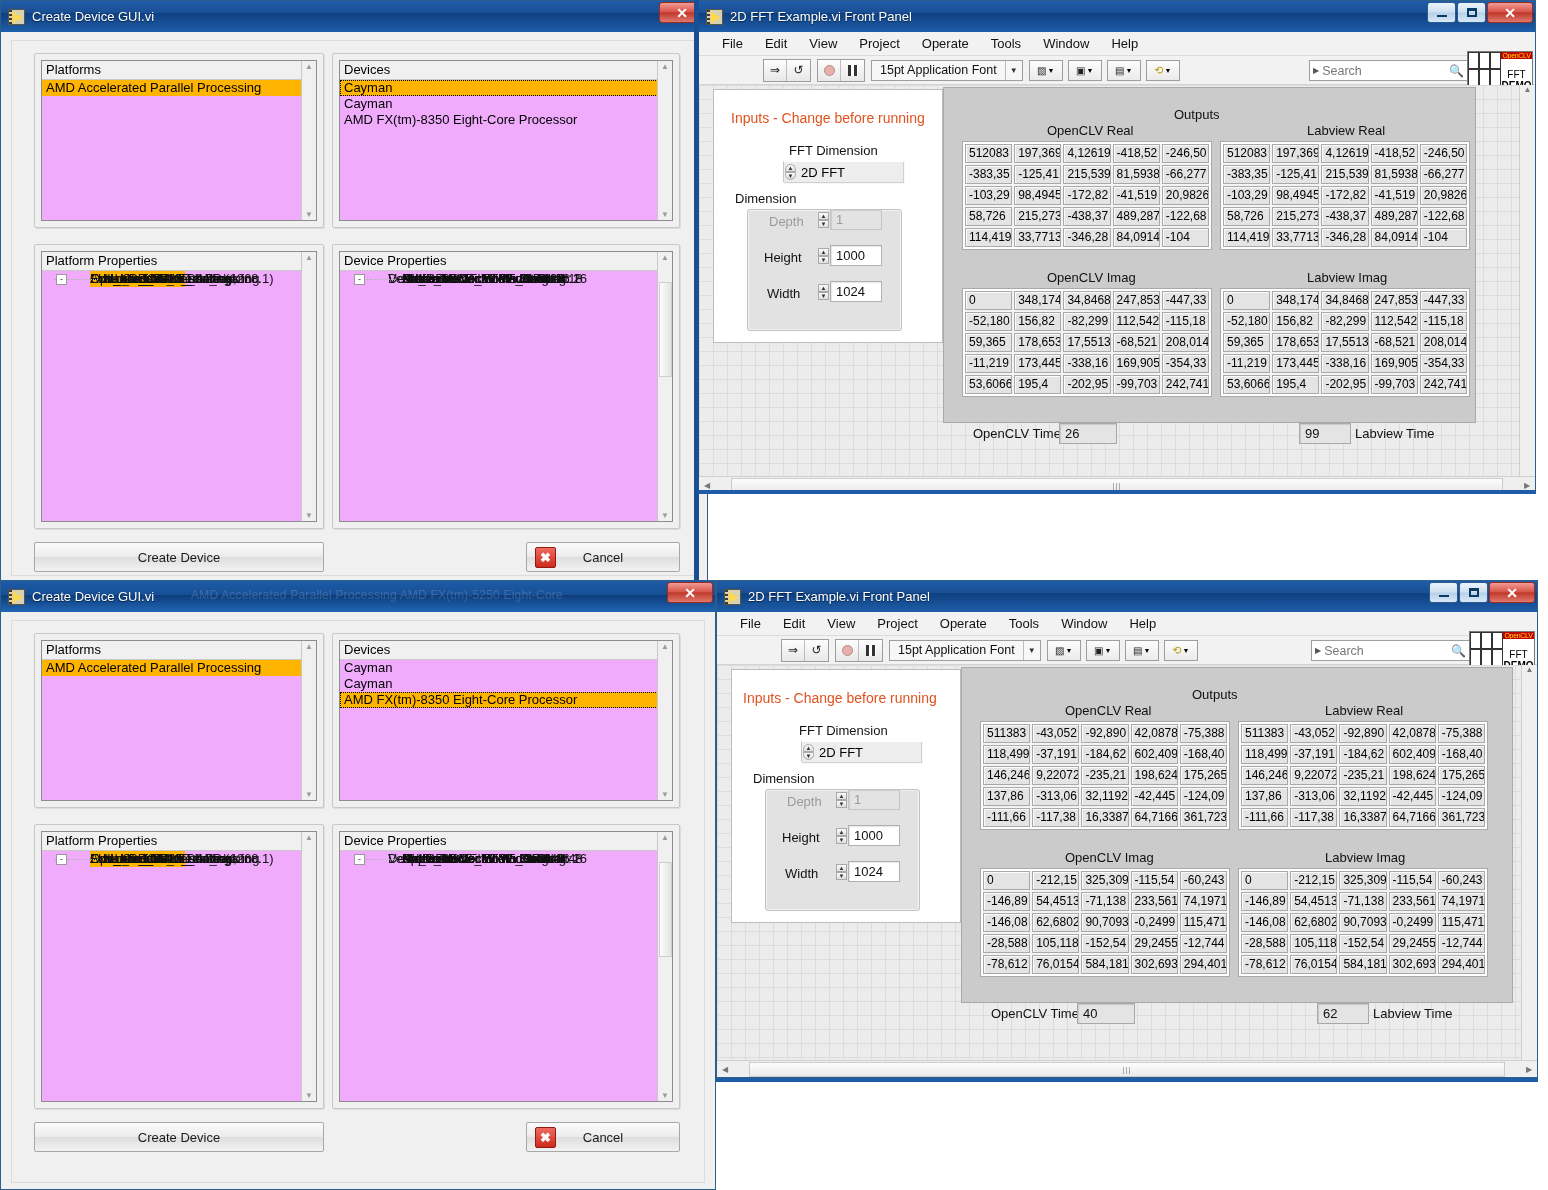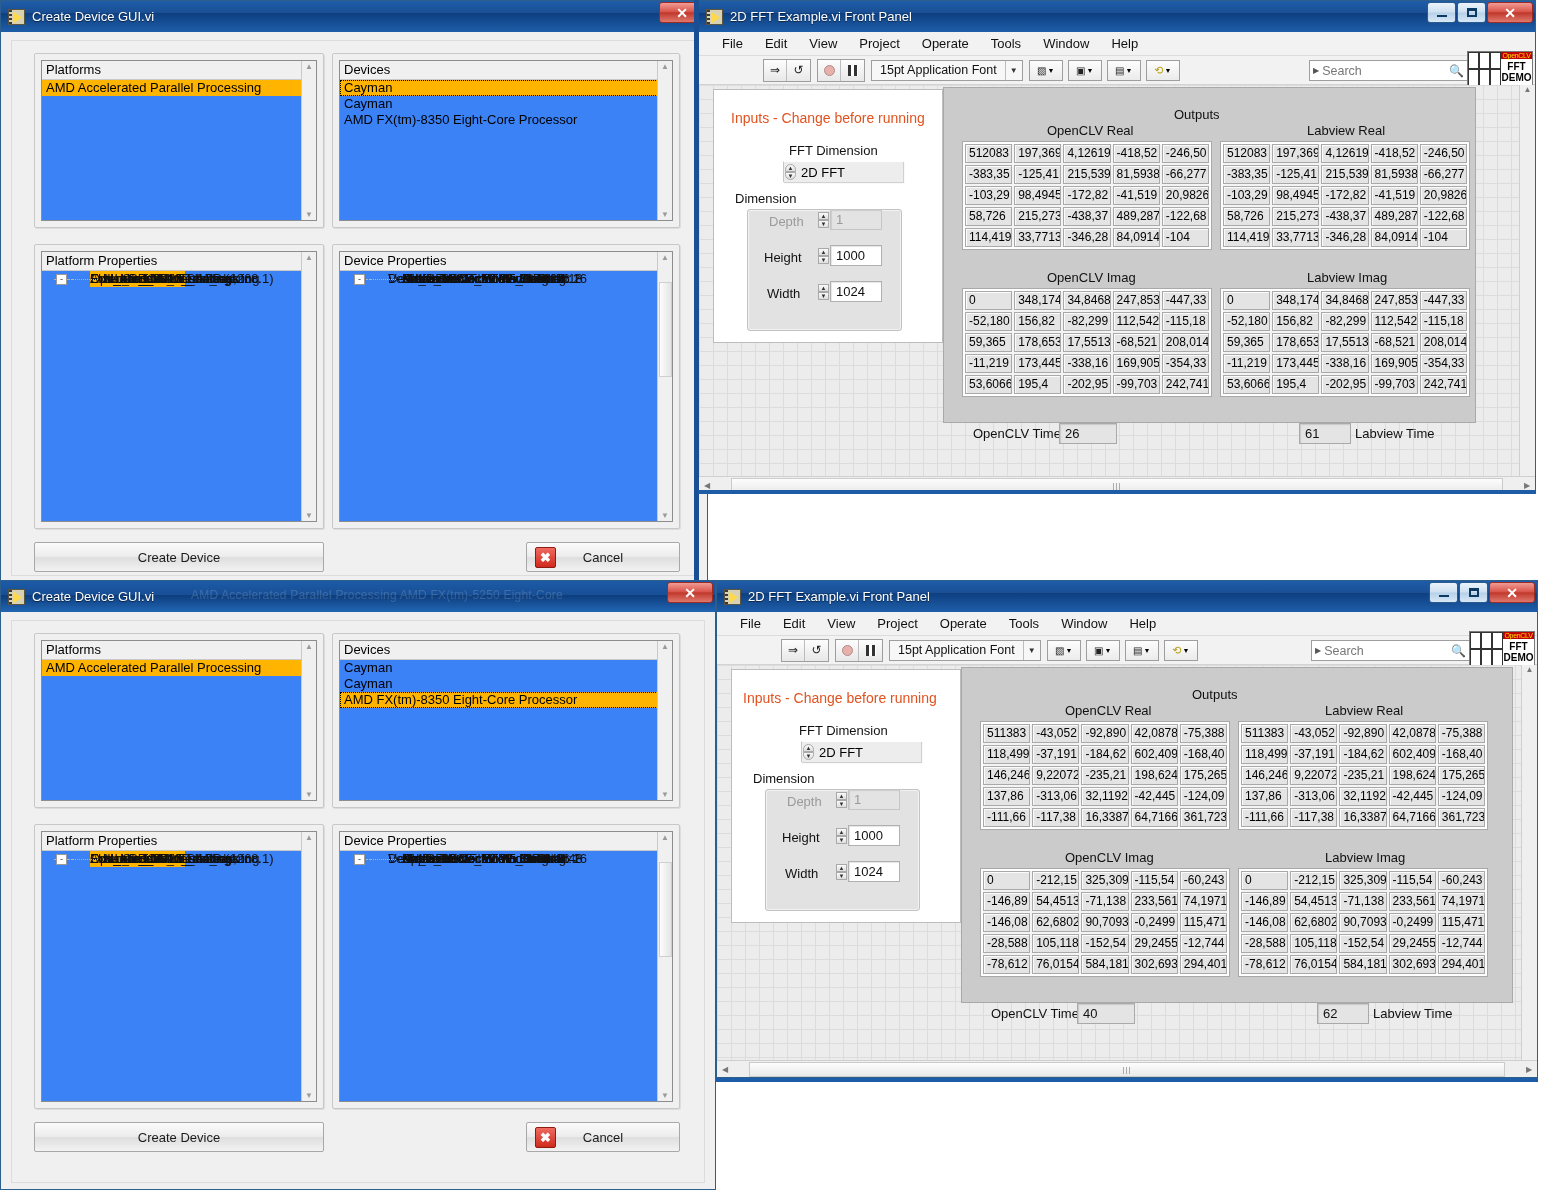--- a/index.html
+++ b/index.html
@@ -73,21 +73,21 @@
     position: absolute; left: 10px; right: 10px; top: 8px; bottom: 6px;
     background: #f0f0f0; border: 1px solid #dcdcdc;
   }
   .group {
     position: absolute; background: #f0f0f0;
     border: 1px solid #c8c8c8; border-radius: 2px;
     box-shadow: 1px 1px 0 rgba(0,0,0,0.08);
   }
   .listbox {
     position: absolute; left: 6px; top: 6px; right: 6px; bottom: 6px;
-    background: #3b82f6; border: 1px solid #8d8d8d; overflow: hidden;
+    background: #f0abfc; border: 1px solid #8d8d8d; overflow: hidden;
   }
   .lb-header {
     font-size: 13px; color: #000; padding: 1px 0 2px 4px;
     background: #f0f0f0; border-bottom: 1px solid #c9c9c9;
   }
   .lb-row {
     font-size: 13px; color: #000; padding: 0 0 1px 4px; line-height: 15px; white-space: nowrap;
   }
   .lb-row.sel { background: #ffb400; }
   .lb-row.sel.focus { outline: 1px dotted #000; outline-offset: -1px; }
@@ -171,21 +171,21 @@
     display:flex; align-items:center; justify-content:center; color:#c9a800; font-weight:bold; font-size:14px;
   }
   .lv-logo {
     position: absolute; right: 2px; top: 1px; width: 66px; height: 54px;
     background: #ffffff; border: 1px solid #7a7a7a; display: flex;
   }
   .lv-logo .cells { width: 33px; display: grid; grid-template-columns: 1fr 1fr 1fr; grid-template-rows: 1fr 1fr 1fr; }
   .lv-logo .cells div { border: 1px solid #333; }
   .lv-logo .lbls { flex: 1; display: flex; flex-direction: column; align-items: center; justify-content: flex-start; }
   .lv-logo .opencl { background: #c00000; color: #ffdd00; font-size: 7px; width: 100%; text-align: center; letter-spacing: -0.3px; }
-  .lv-logo .fft { font-size: 10px; font-weight: bold; color: #000; margin-top: 2px; }
+  .lv-logo .fft { font-size: 10px; font-weight: normal; color: #000; margin-top: 10px; }
   .lv-logo .demo { font-size: 10px; font-weight: bold; color: #000; }
 
   .lv-canvas {
     position: absolute; left: 0; right: 0; top: 0; bottom: 0;
     background-color: #ececec;
     background-image:
       linear-gradient(to right, #dcdcdc 1px, transparent 1px),
       linear-gradient(to bottom, #dcdcdc 1px, transparent 1px);
     background-size: 14px 14px;
     overflow: hidden;
@@ -864,21 +864,21 @@
               <div class="cell">53,6066</div>
               <div class="cell">195,4</div>
               <div class="cell">-202,95</div>
               <div class="cell">-99,703</div>
               <div class="cell">242,741</div>
             </div>
           </div>
 
         <div class="lbl" style="left:274px; top:341px;">OpenCLV Time</div>
         <div class="time-box" style="left:360px; top:338px; width:58px;">26</div>
-        <div class="time-box" style="left:600px; top:338px; width:52px;">61</div>
+        <div class="time-box" style="left:600px; top:338px; width:52px;">99</div>
         <div class="lbl" style="left:656px; top:341px;">Labview Time</div>
       </div>
 
       <div class="vscroll-right">
         <span>▲</span>
         <span>▼</span>
       </div>
       <div class="hscroll" style="bottom:0;">
         <span class="end">◀</span>
         <span class="track">|||</span>

